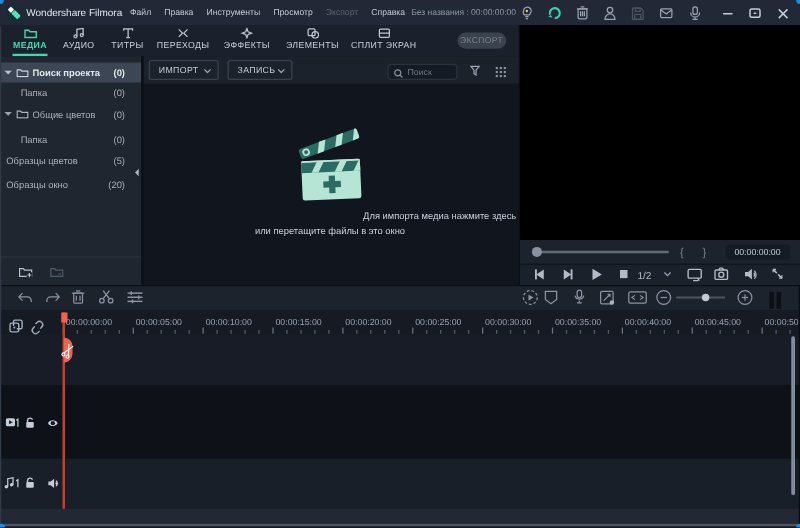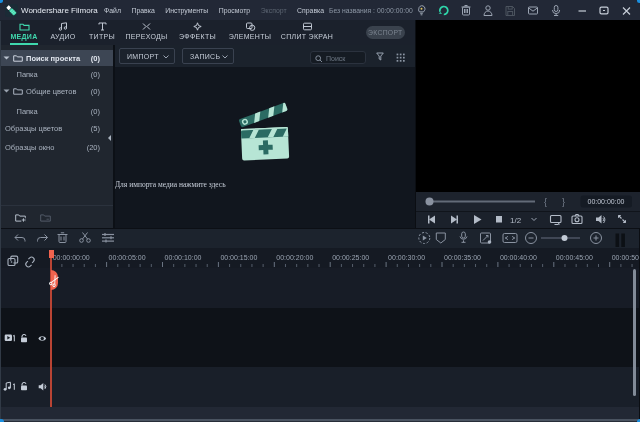--- a/index.html
+++ b/index.html
@@ -224,21 +224,22 @@
       <path d="M13.5 39.5 l4.5-8.3 h5.5 l-4.5 8.3z M32 39.5 l4.5-8.3 h5.5 l-4.5 8.3z M47 39.5 l4.5-8.3 h1 v8.3z" fill="#b7e5d5"></path>
       <path d="M27 42.5 h5 v4.5 h4.5 v5 h-4.5 v4.5 h-5 v-4.5 h-4.5 v-5 h4.5z" fill="#2b6b63"></path>
     </g>
 
     <g transform="translate(0,-1.2) rotate(-20.5 6 28)">
       <rect x="4.5" y="22" width="49.5" height="8.5" rx="1.7" fill="#2b6b63"></rect>
       <path d="M18 30.5 l4.3-8.5 h5.5 l-4.3 8.5z M33 30.5 l4.3-8.5 h5.5 l-4.3 8.5z M48 30.5 l4.3-8.5 h0.1 a1.6 1.6 0 0 1 1.6 1.6 v5.3 a1.6 1.6 0 0 1 -1.6 1.6z" fill="#b7e5d5"></path>
       <circle cx="9.8" cy="26.2" r="2.3" fill="none" stroke="#b7e5d5" stroke-width="1.4"></circle>
     </g>
   </svg>
-  <div class="abs" style="left:115px;top:180px;width:298px;text-align:left;font-size:7.5px;color:#c9d0db;font-family:Liberation Serif, serif;">Для импорта медиа нажмите здесь</div>
+  <div class="abs" style="left:115px;top:168px;width:298px;text-align:right;font-size:7.5px;color:#c9d0db;">Для импорта медиа нажмите здесь</div>
+  <div class="abs" style="left:115px;top:180px;width:298px;text-align:center;font-size:7.5px;color:#c9d0db;">или перетащите файлы в это окно</div>
   <div class="abs" style="left:415px;top:20px;width:1px;height:208px;background:#0b0e13;"></div>
 
   <div class="abs" style="left:416px;top:20px;width:224px;height:172px;background:#000000;"></div>
   <div class="abs" style="left:416px;top:192px;width:224px;height:19px;background:#1d232d;"></div>
   <div class="abs" style="left:416px;top:211px;width:224px;height:17px;background:#1b212b;border-top:1px solid #10141b;"></div>
   <svg class="abs" style="left:418px;top:192px;" width="222" height="19" viewBox="0 0 222 19">
     <line x1="14" y1="9.5" x2="117" y2="9.5" stroke="#636b78" stroke-width="2"></line>
     <circle cx="11.5" cy="9.5" r="4" fill="#8a92a0"></circle>
     <text x="126" y="13" font-size="9" fill="#78818f">{</text>
     <text x="144" y="13" font-size="9" fill="#78818f">}</text>

